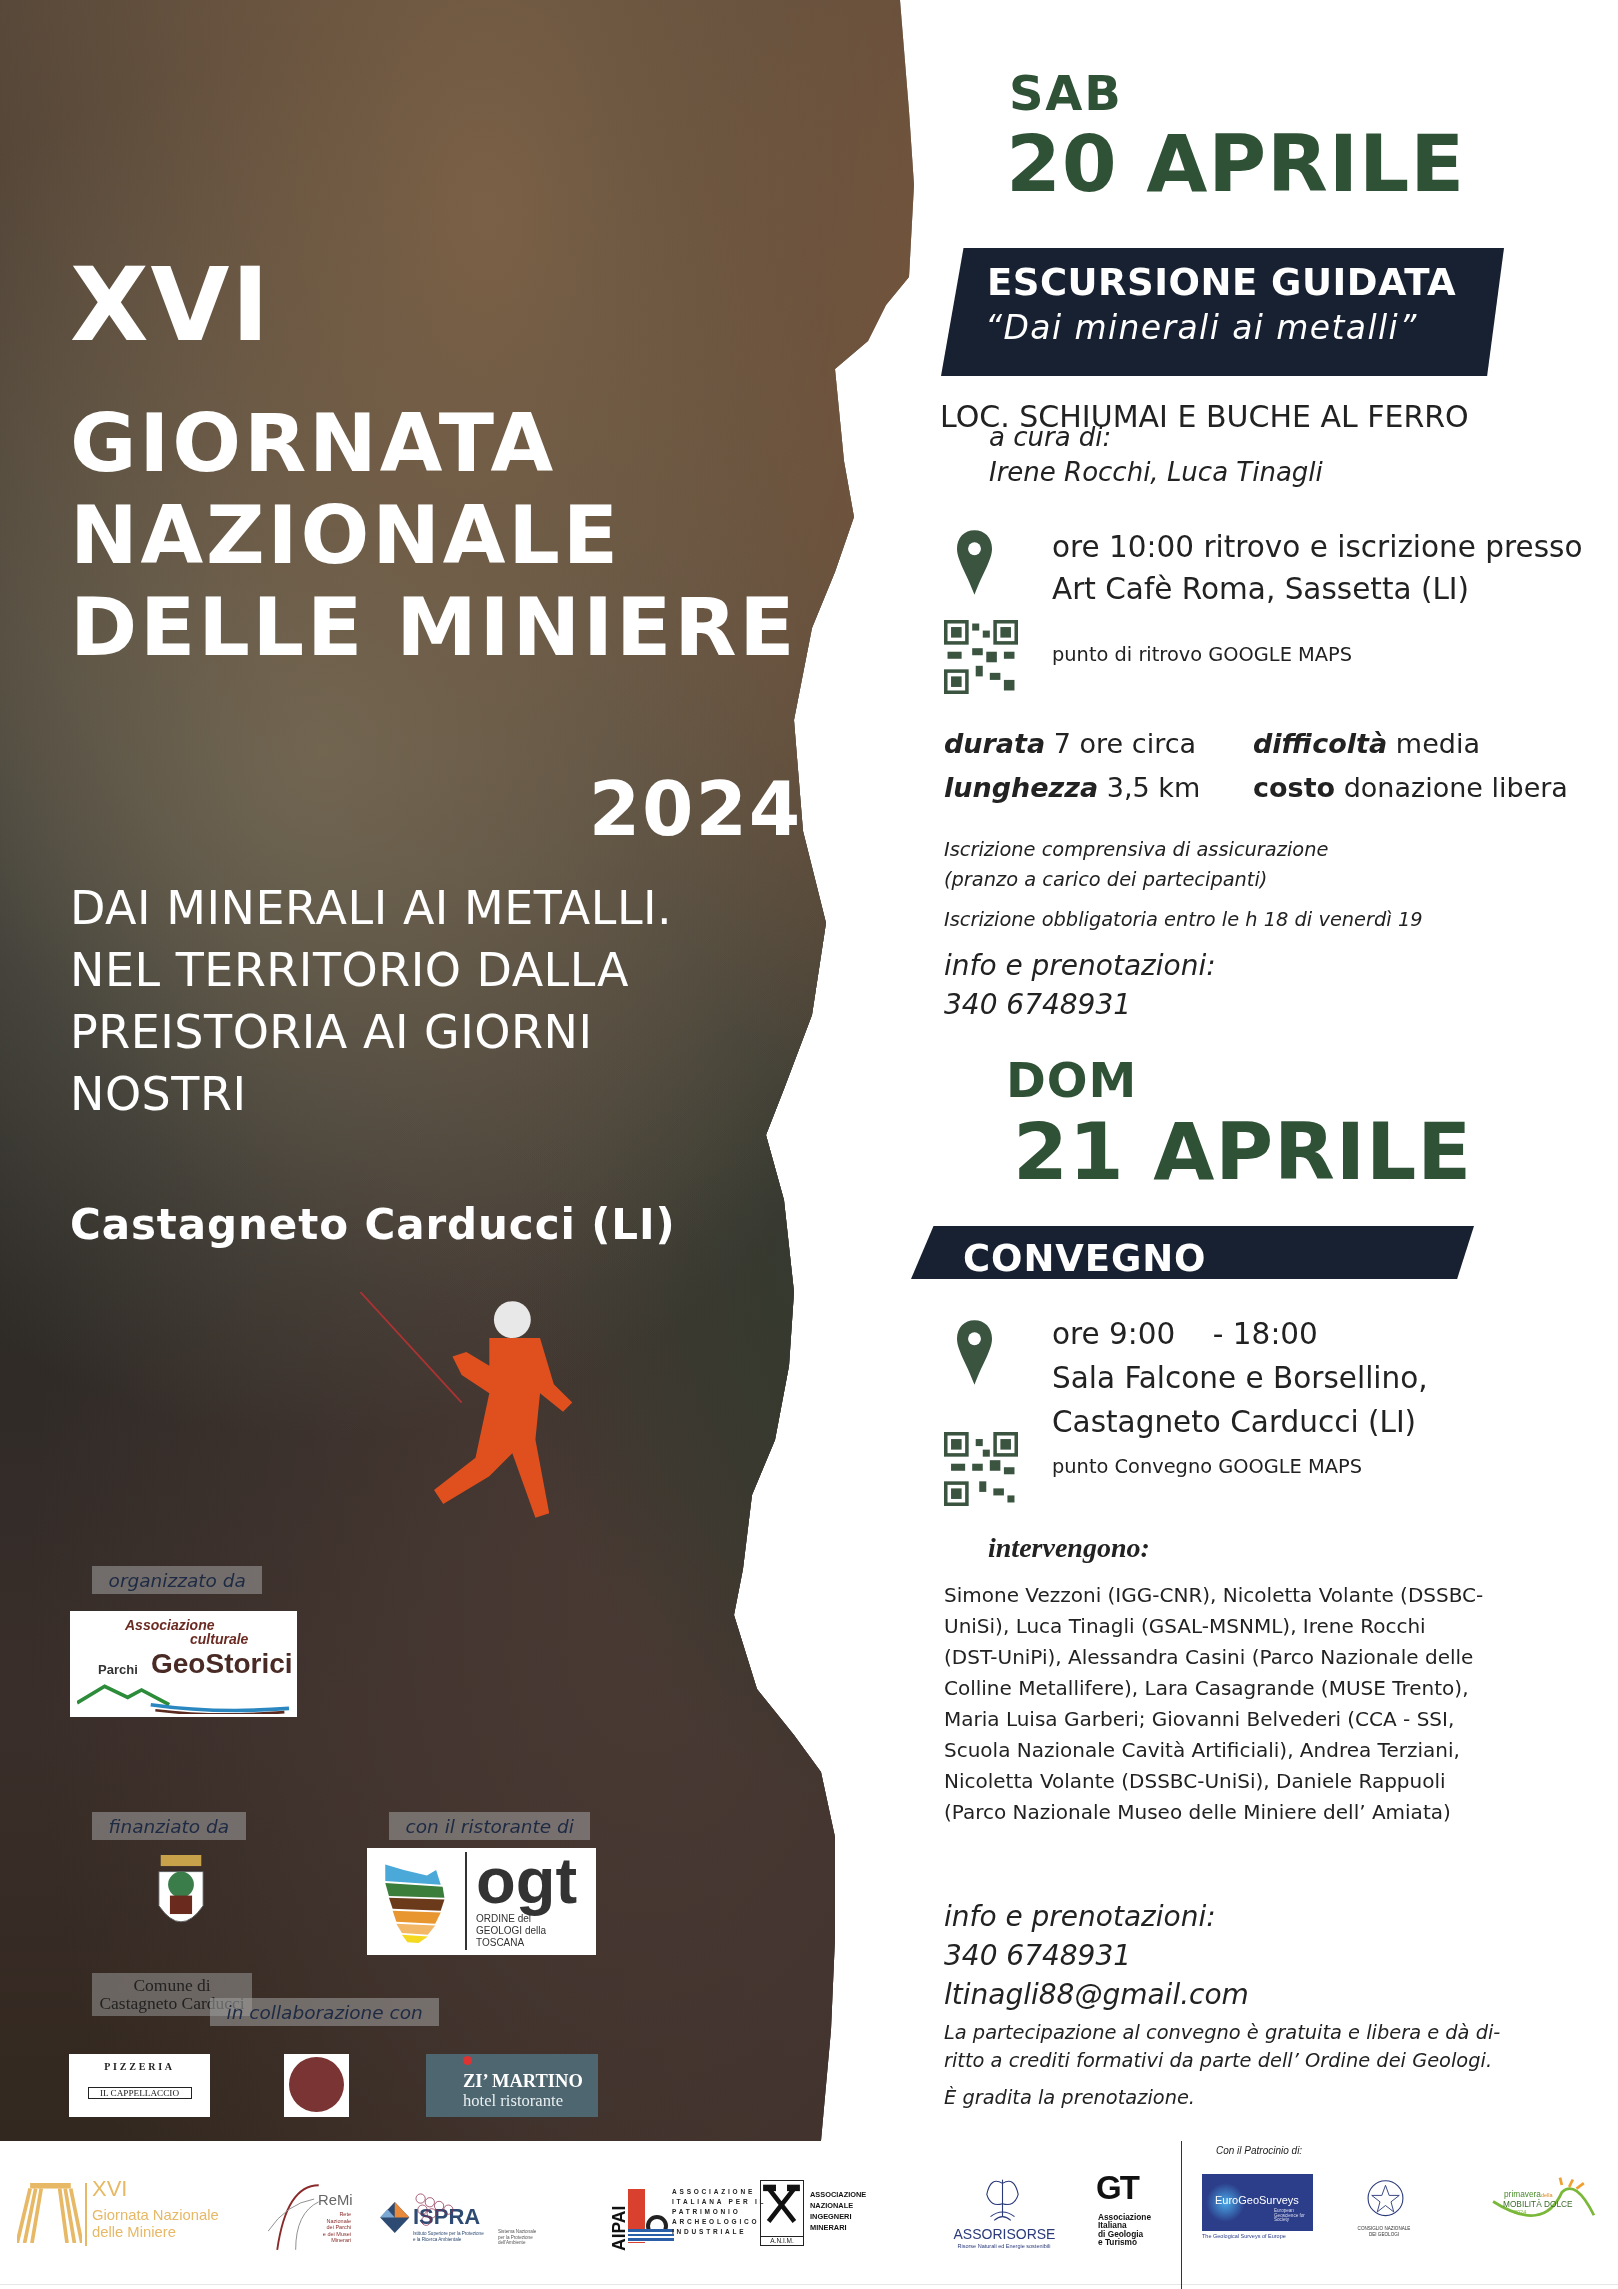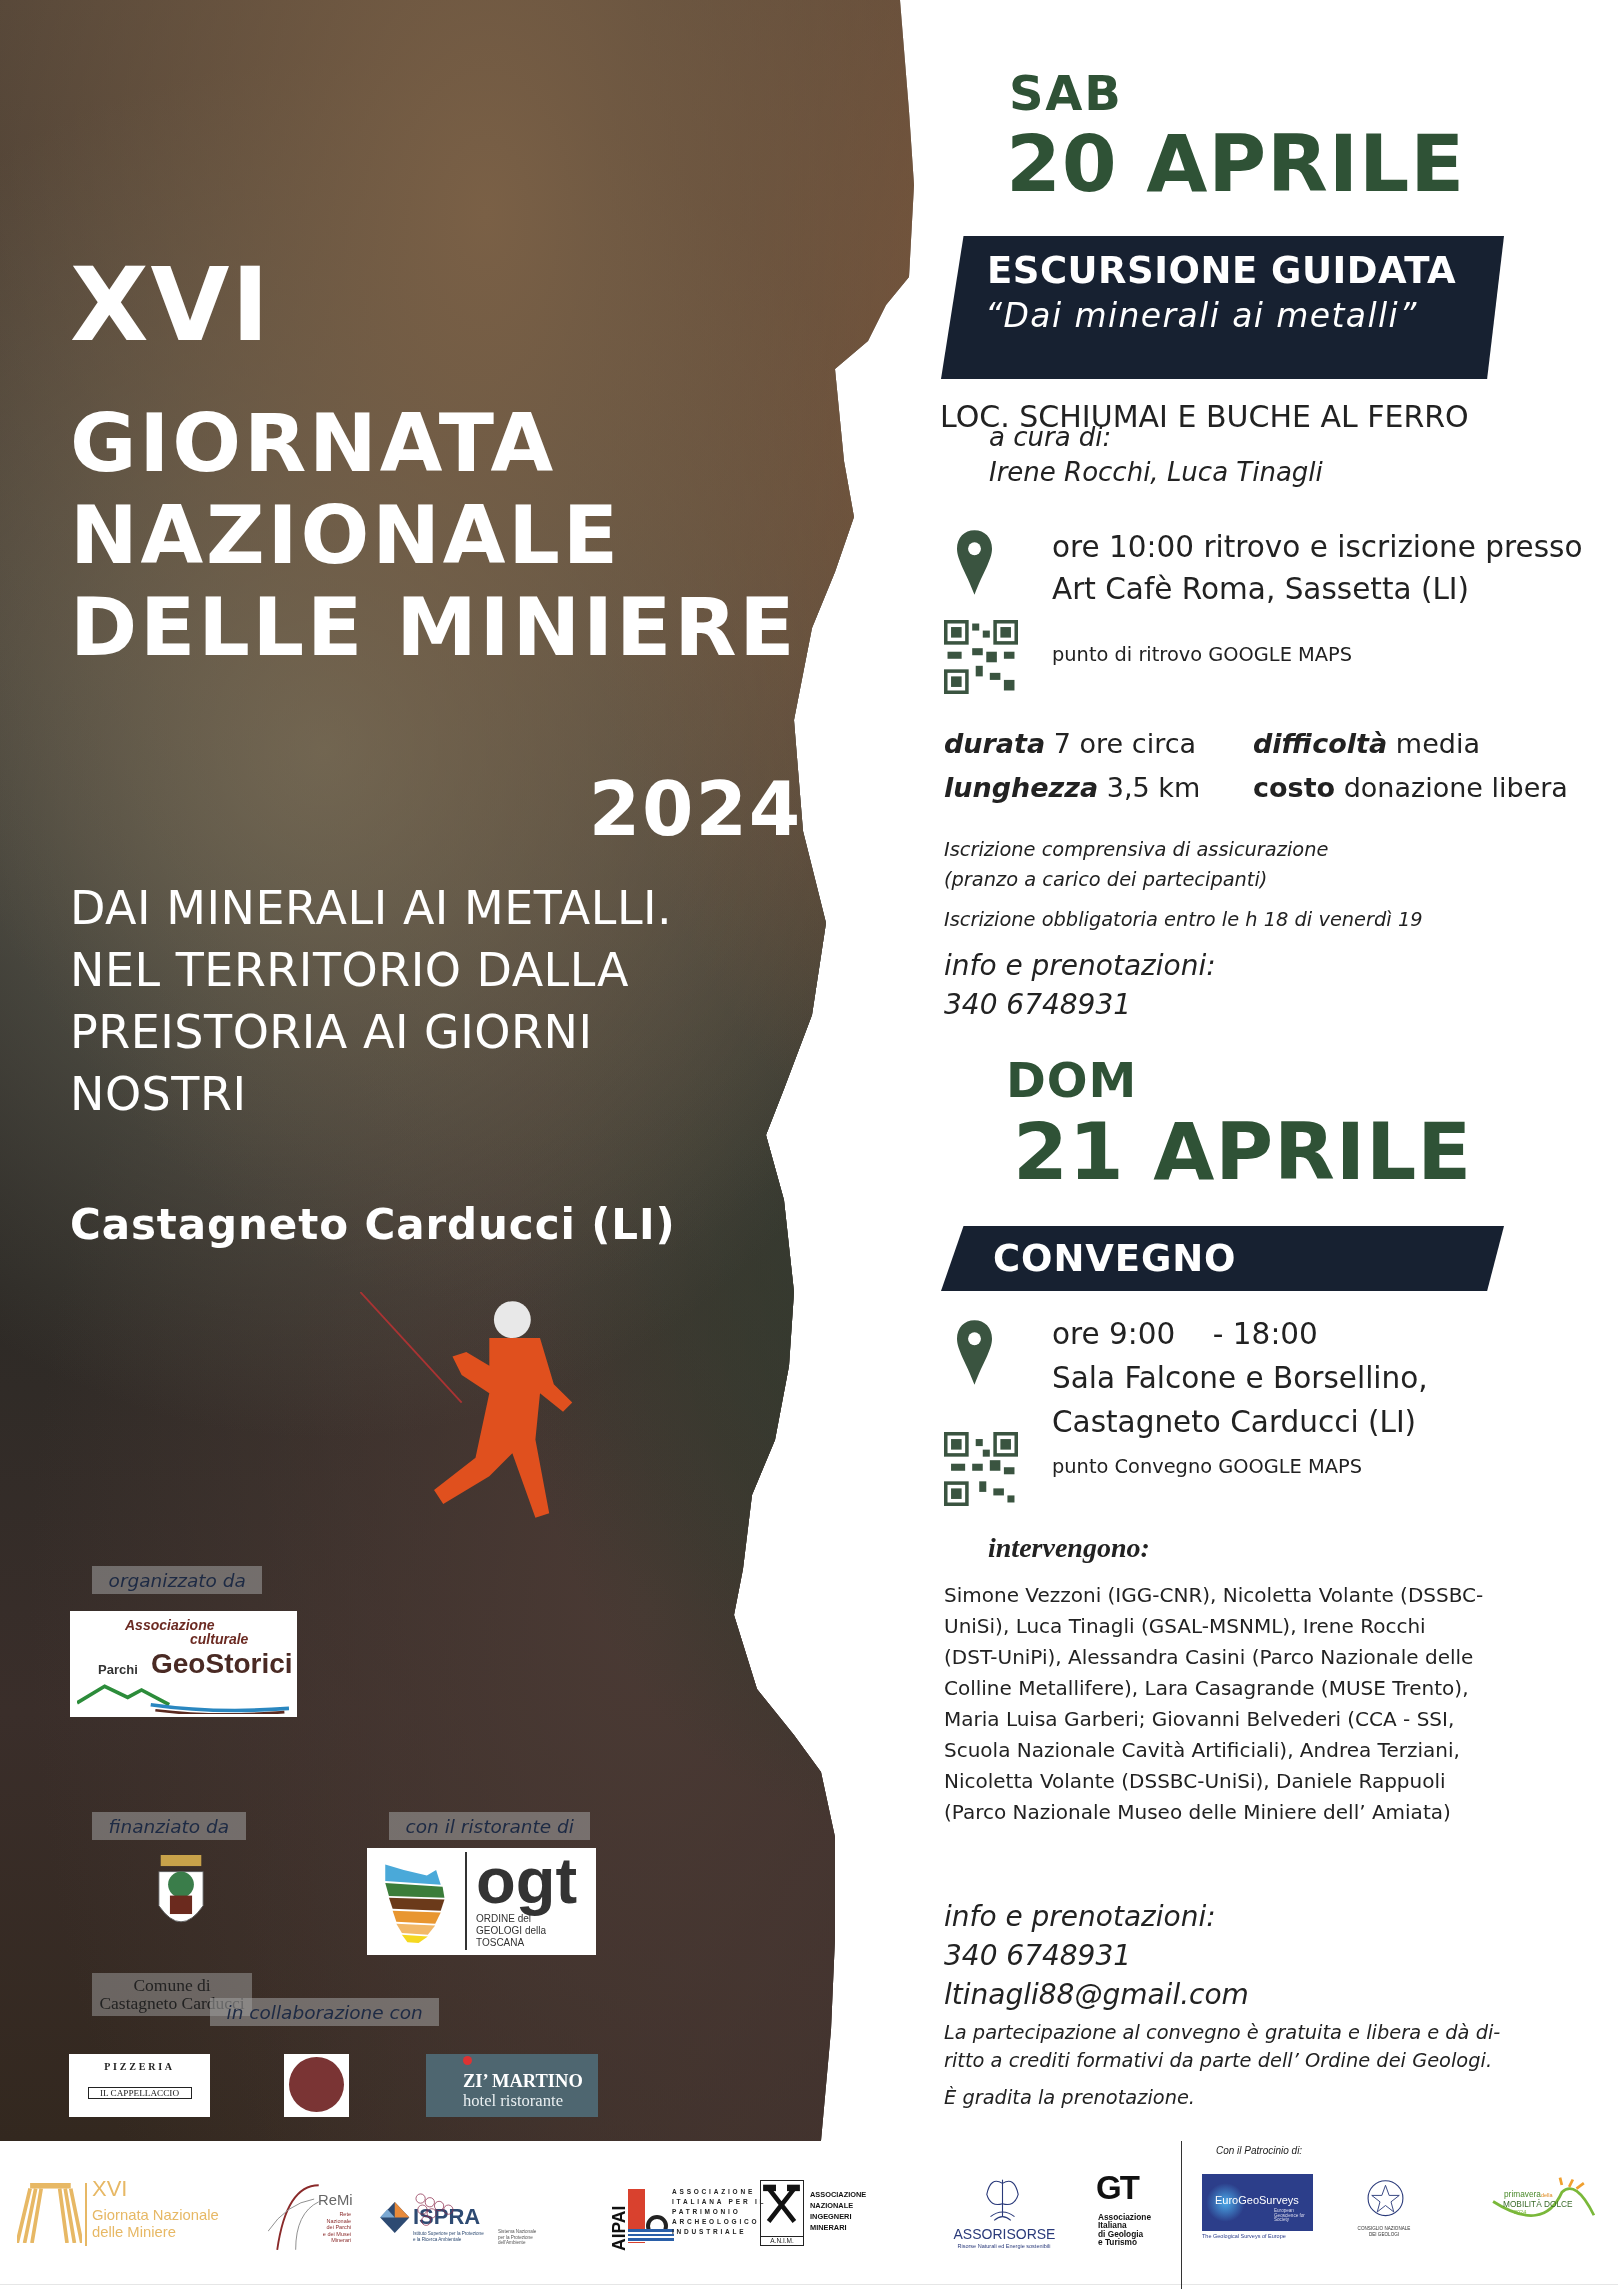--- a/index.html
+++ b/index.html
@@ -125,21 +125,21 @@
 </div>
 <div style="position:absolute;left:426px;top:2054px;width:172px;height:63px;background:#4e6670;">
   <div style="position:absolute;left:37px;top:16.6px;color:#fff;font-family:'Liberation Serif',serif;font-weight:bold;font-size:18.5px;">ZI’ MARTINO</div>
   <div style="position:absolute;left:37px;top:37px;color:#e8eef0;font-family:'Liberation Serif',serif;font-size:16.6px;">hotel ristorante</div>
   <div style="position:absolute;left:37px;top:1.8px;width:9.2px;height:9.2px;border-radius:50%;background:#d33;"></div>
 </div>
 
 <div class="day" style="left:1009px;top:65px;font-size:48px;letter-spacing:1.8px;">SAB</div>
 <div class="day" style="left:1006px;top:118px;font-size:79px;letter-spacing:0.9px;">20 APRILE</div>
 
-<div class="banner" style="left:941px;top:236px;width:563px;height:143px;clip-path:polygon(4% 0,100% 0,97% 100%,0 100%);">
+<div class="banner" style="left:941px;top:248px;width:563px;height:128px;clip-path:polygon(4% 0,100% 0,97% 100%,0 100%);">
   <div style="position:absolute;left:46px;top:13px;font-size:37px;font-weight:bold;letter-spacing:0.5px;">ESCURSIONE GUIDATA</div>
   <div style="position:absolute;left:44px;top:60px;font-size:33px;font-style:italic;letter-spacing:1.4px;">“Dai minerali ai metalli”</div>
 </div>
 <div class="rt" style="left:940px;top:367px;font-size:30px;margin-top:32px;">LOC. SCHIUMAI E BUCHE AL FERRO</div>
 
 <div class="rt italic" style="left:989px;top:420px;font-size:26px;line-height:35px;">
   <div>a cura di:</div>
   <div>Irene Rocchi, Luca Tinagli</div>
 </div>
 
@@ -191,21 +191,21 @@
 </div>
 
 <div class="rt italic" style="left:944px;top:946px;font-size:28px;line-height:39px;">
   <div>info e prenotazioni:</div>
   <div>340 6748931</div>
 </div>
 
 <div class="day" style="left:1006px;top:1052px;font-size:48px;letter-spacing:0.9px;">DOM</div>
 <div class="day" style="left:1013px;top:1106px;font-size:79px;letter-spacing:0.9px;">21 APRILE</div>
 
-<div class="banner" style="left:941px;top:1226px;width:563px;height:65px;clip-path:polygon(4% 0,100% 0,97% 100%,0 100%);">
+<div class="banner" style="left:911px;top:1226px;width:563px;height:53px;clip-path:polygon(4% 0,100% 0,97% 100%,0 100%);">
   <div style="position:absolute;left:52px;top:11px;font-size:37px;font-weight:bold;letter-spacing:0.9px;">CONVEGNO</div>
 </div>
 
 <svg class="pin" style="left:957px;top:1320px;" width="35" height="65" viewBox="0 0 38 70">
   <path d="M19 0 C8 0 0 8 0 20 C0 32 10 46 19 70 C28 46 38 32 38 20 C38 8 30 0 19 0 Z" fill="#3a5440"></path>
   <circle cx="19" cy="20" r="7" fill="#fff"></circle>
 </svg>
 <div class="rt" style="left:1052px;top:1312px;font-size:29.5px;line-height:44px;">
   <div><span>ore 9:00</span>&nbsp;&nbsp;&nbsp;&nbsp;<span>- 18:00</span></div>
   <div>Sala Falcone e Borsellino,</div>

